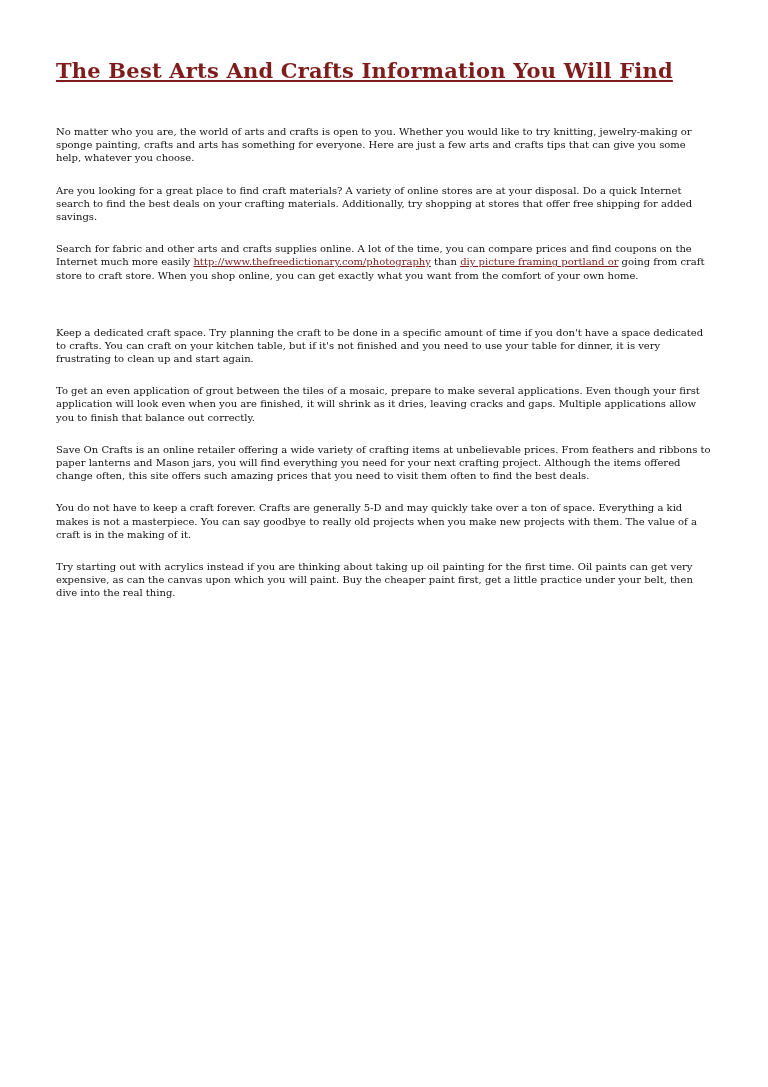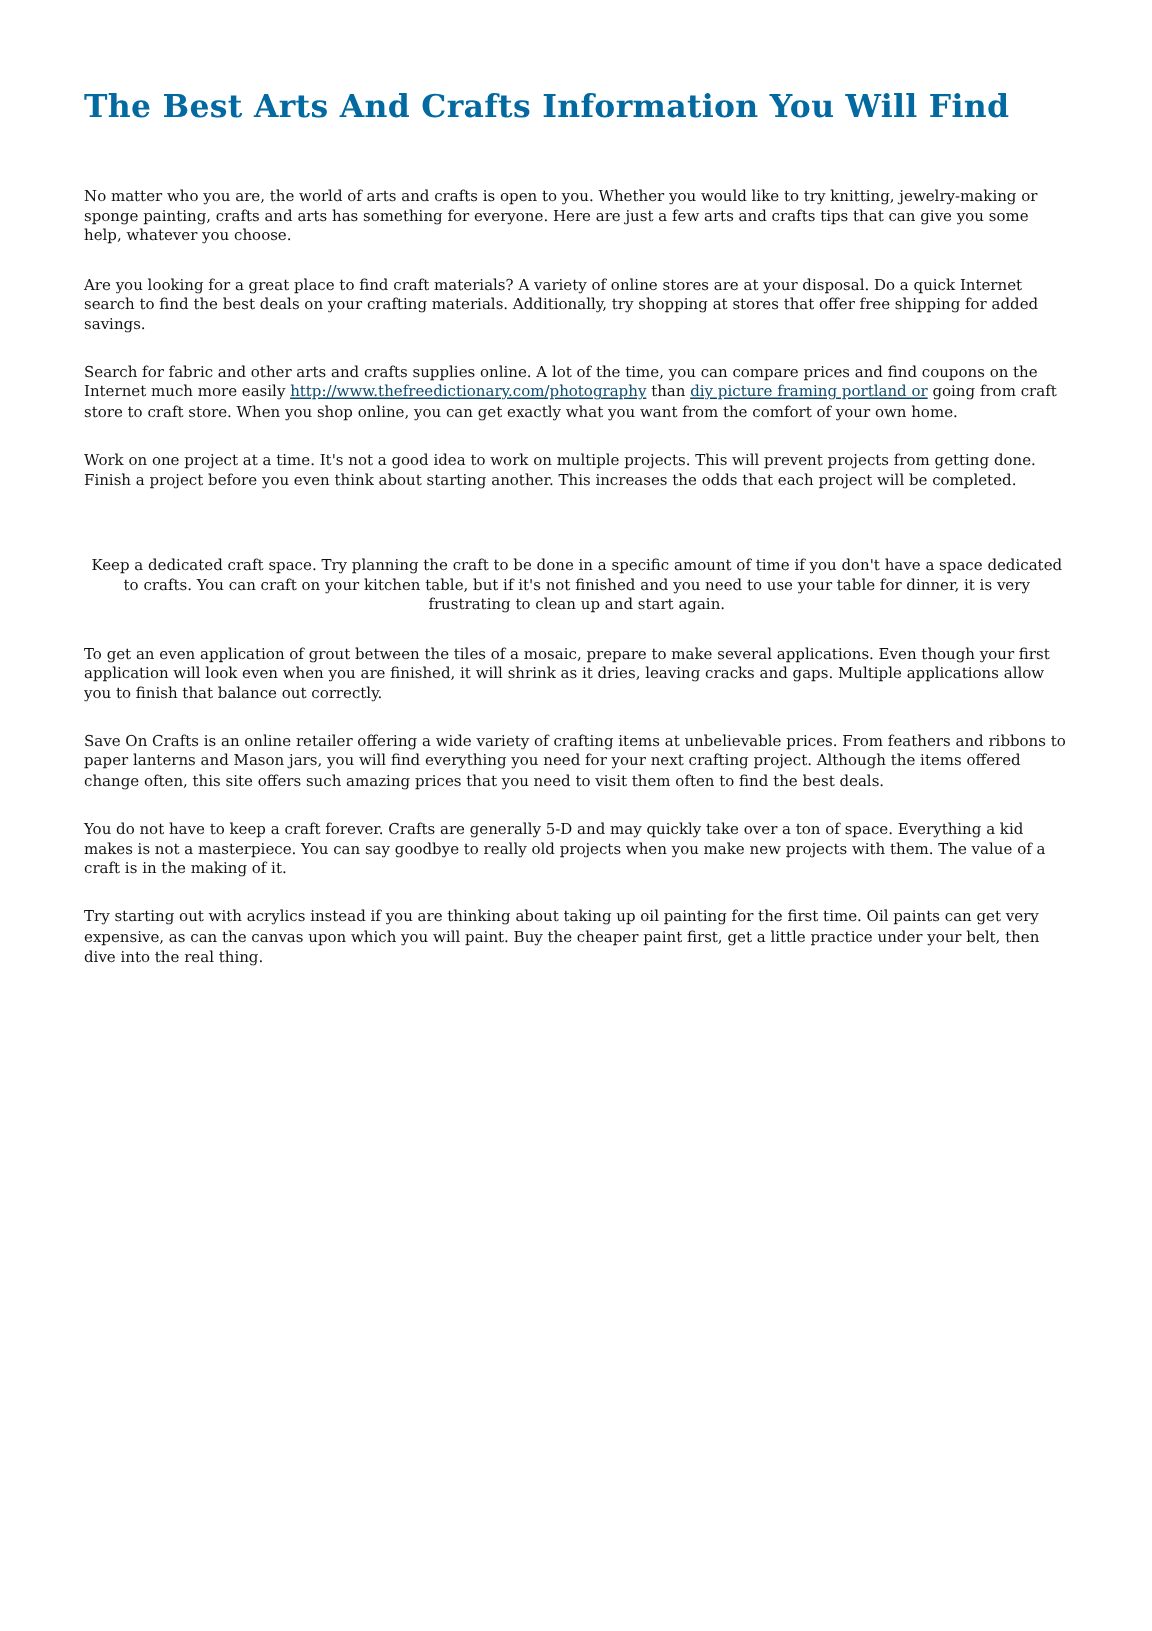--- a/index.html
+++ b/index.html
@@ -13,54 +13,53 @@
     margin: 0 auto;
     background: #ffffff;
     box-sizing: border-box;
     padding: 58px 55px 40px 56px;
     font-family: "DejaVu Serif", "Liberation Serif", serif;
     color: #121212;
   }
   h1.doc-title {
     font-size: 21px;
     font-weight: bold;
-    color: #0369a1;
+    color: #7f1d1d;
     margin: 0 0 42px 0;
     letter-spacing: 0.2px;
+    text-decoration: underline;
   }
   p.para {
     font-size: 10px;
     line-height: 1.32;
     margin: 0 0 19px 0;
     color: #121212;
   }
   p.para.big-gap {
     margin-top: 44px;
-    text-align: center;
   }
   a.doc-link {
-    color: #0c4a6e;
+    color: #7f1d1d;
     text-decoration: underline;
     cursor: pointer;
   }
 </style>
 </head>
 <body>
 
 <div class="page">
 
   <h1 class="doc-title">The Best Arts And Crafts Information You Will Find</h1>
 
   <p class="para">No matter who you are, the world of arts and crafts is open to you. Whether you would like to try knitting, jewelry-making or sponge painting, crafts and arts has something for everyone. Here are just a few arts and crafts tips that can give you some help, whatever you choose.</p>
 
   <p class="para">Are you looking for a great place to find craft materials? A variety of online stores are at your disposal. Do a quick Internet search to find the best deals on your crafting materials. Additionally, try shopping at stores that offer free shipping for added savings.</p>
 
   <p class="para"><span>Search for fabric and other arts and crafts supplies online. A lot of the time, you can compare prices and find coupons on the Internet much more easily </span><a href="#" class="doc-link">http://www.thefreedictionary.com/photography</a><span> than </span><a href="#" class="doc-link">diy picture framing portland or</a><span> going from craft store to craft store. When you shop online, you can get exactly what you want from the comfort of your own home.</span></p>
 
-  <p class="para">Work on one project at a time. It's not a good idea to work on multiple projects. This will prevent projects from getting done. Finish a project before you even think about starting another. This increases the odds that each project will be completed.</p>
 
   <p class="para big-gap">Keep a dedicated craft space. Try planning the craft to be done in a specific amount of time if you don't have a space dedicated to crafts. You can craft on your kitchen table, but if it's not finished and you need to use your table for dinner, it is very frustrating to clean up and start again.</p>
 
   <p class="para">To get an even application of grout between the tiles of a mosaic, prepare to make several applications. Even though your first application will look even when you are finished, it will shrink as it dries, leaving cracks and gaps. Multiple applications allow you to finish that balance out correctly.</p>
 
   <p class="para">Save On Crafts is an online retailer offering a wide variety of crafting items at unbelievable prices. From feathers and ribbons to paper lanterns and Mason jars, you will find everything you need for your next crafting project. Although the items offered change often, this site offers such amazing prices that you need to visit them often to find the best deals.</p>
 
   <p class="para">You do not have to keep a craft forever. Crafts are generally 5-D and may quickly take over a ton of space. Everything a kid makes is not a masterpiece. You can say goodbye to really old projects when you make new projects with them. The value of a craft is in the making of it.</p>
 
 

